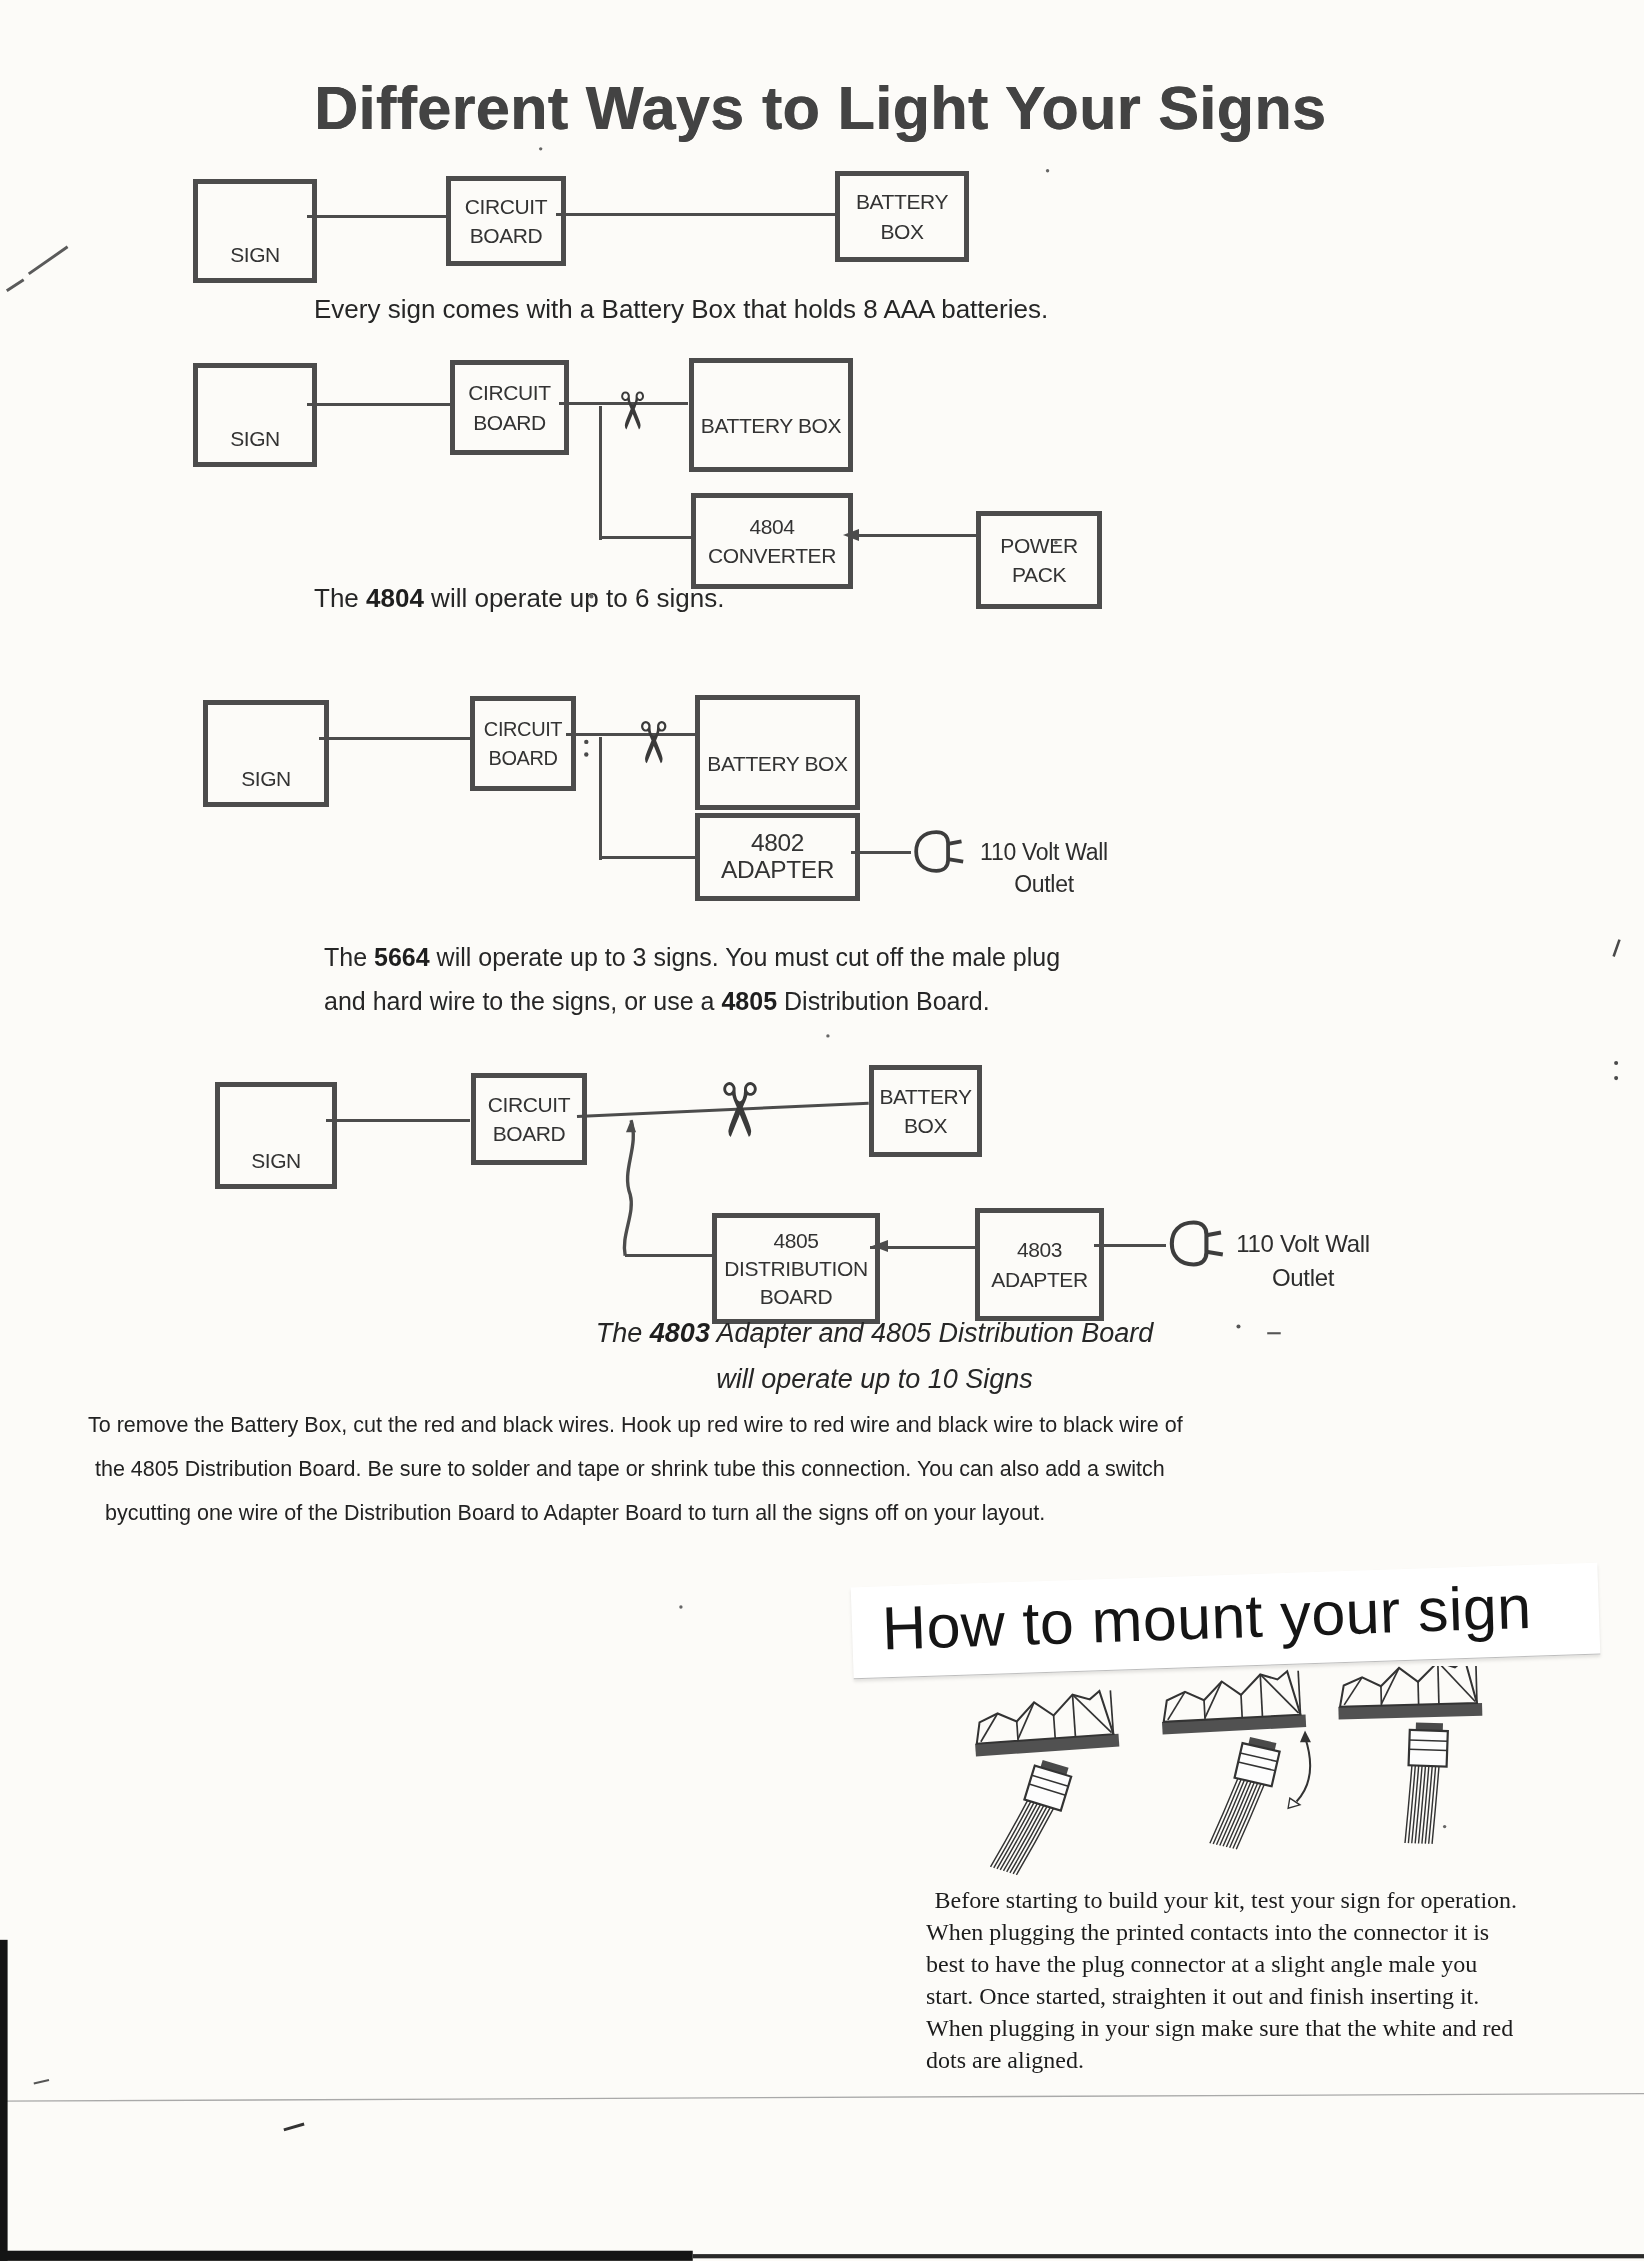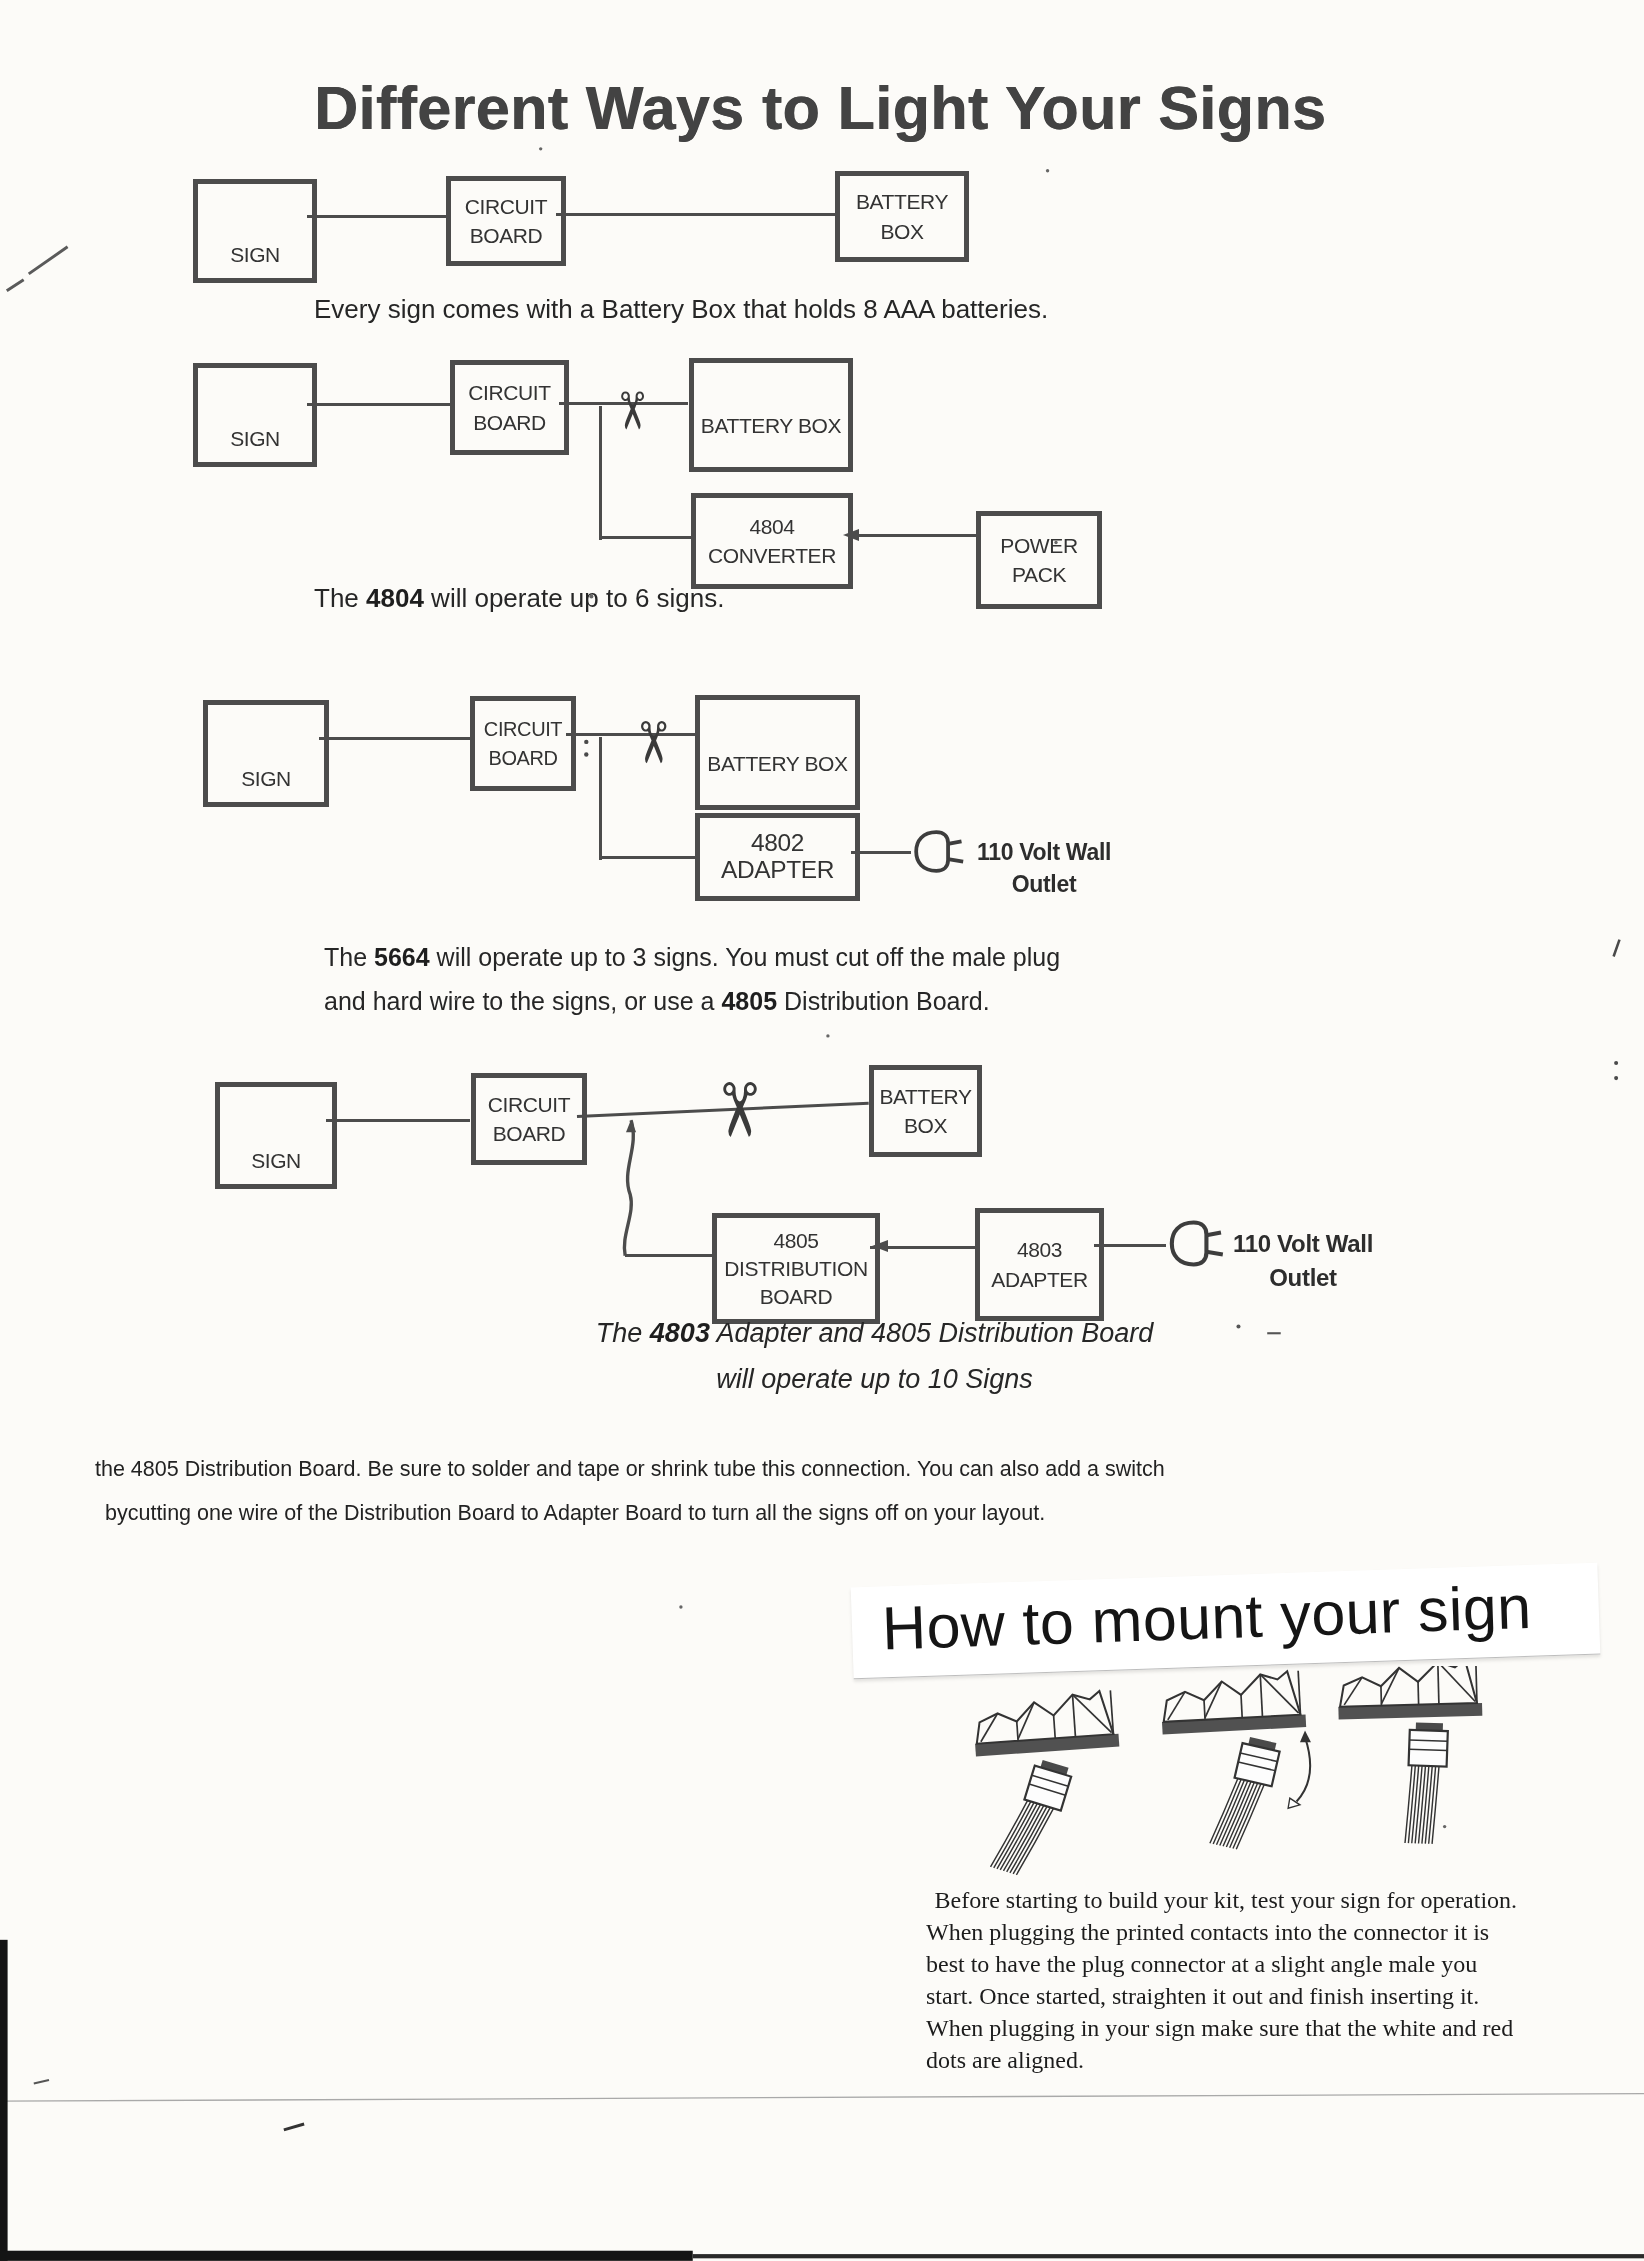--- a/index.html
+++ b/index.html
@@ -31,21 +31,21 @@
   .scis{
     position:absolute; display:flex; align-items:center; justify-content:center;
     font-family:"DejaVu Sans", sans-serif; color:#3a3a3a; transform:rotate(90deg);
   }
   .arrow-l{
     position:absolute; width:0; height:0;
     border-top:6.8px solid transparent; border-bottom:6.8px solid transparent;
     border-right:16px solid #4c4c4c;
   }
   .outlet{
-    position:absolute; font-size:23px; font-weight:700; color:#2d2d2d;
+    position:absolute; font-size:23px; font-weight:400; color:#2d2d2d;
     text-align:center; letter-spacing:-0.3px; white-space:nowrap;
   }
   .bodyline{position:absolute; font-size:21.5px; color:#222; white-space:nowrap;}
   .mount-head{
     position:absolute; background:#ffffff; border-bottom:1.7px solid #bdbdbd;
     box-shadow:0 2.5px 3.4px rgba(0,0,0,0.10); transform:rotate(-1.9deg);
   }
   .mount-head .txt{
     font-size:61px; color:#151515; padding:6.8px 0 0 30px; letter-spacing:0.4px;
     white-space:nowrap; font-weight:normal;
@@ -188,20 +188,21 @@
     </svg>
     <div class="outlet" style="left:1227px; top:1230px; width:152px; font-size:24px;">110 Volt Wall</div>
     <div class="outlet" style="left:1227px; top:1264px; width:152px; font-size:24px;">Outlet</div>
   </div>
 
   <div class="cap ital" style="left:524px; top:1318px; width:701px; font-size:27px;">
     <span>The  </span><b>4803</b><span>  Adapter and 4805 Distribution Board</span>
   </div>
   <div class="cap ital" style="left:524px; top:1364px; width:701px; font-size:27px;">will operate up to 10 Signs</div>
 
+  <div class="bodyline" style="left:88px; top:1413px;">To remove the Battery Box, cut the red and black wires. Hook up red wire to red wire and black wire to black wire of</div>
   <div class="bodyline" style="left:95px; top:1457px;text-align:center;">the 4805 Distribution Board. Be sure to solder and tape or shrink tube this connection. You can also add a switch</div>
   <div class="bodyline" style="left:105px; top:1501px;">bycutting one wire of the Distribution Board to Adapter Board to turn all the signs off on your layout.</div>
 
   <div class="mount-head" style="left:852px; top:1575px; width:747px; height:91px;">
     <div class="txt">How to mount your sign</div>
   </div>
 
   <svg class="abs" style="left:955px; top:1666px;" width="558" height="254" viewBox="0 0 660 300">
     <defs>
       <g id="truss">

